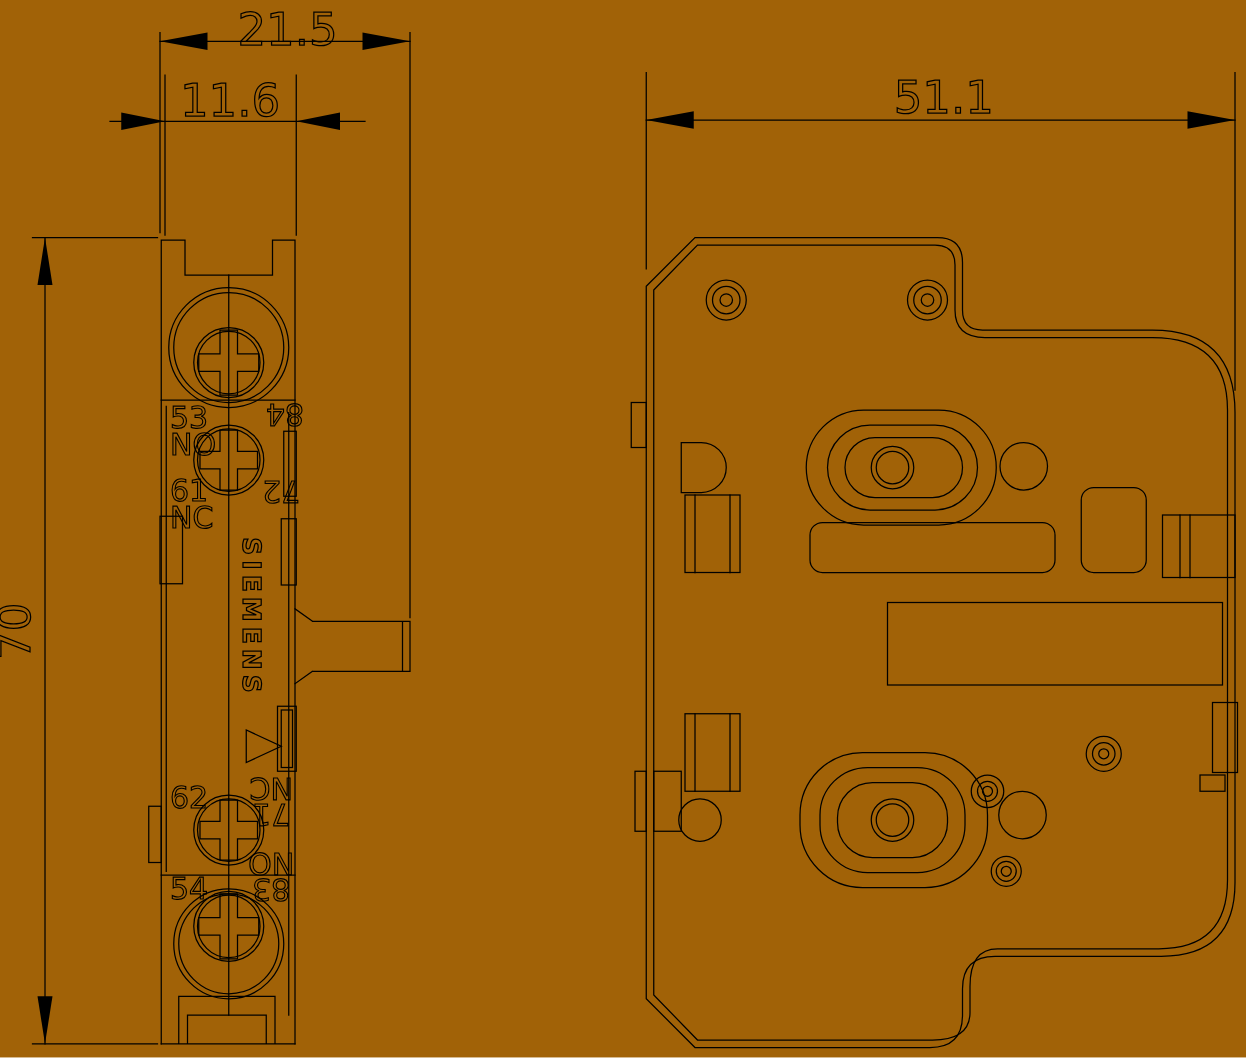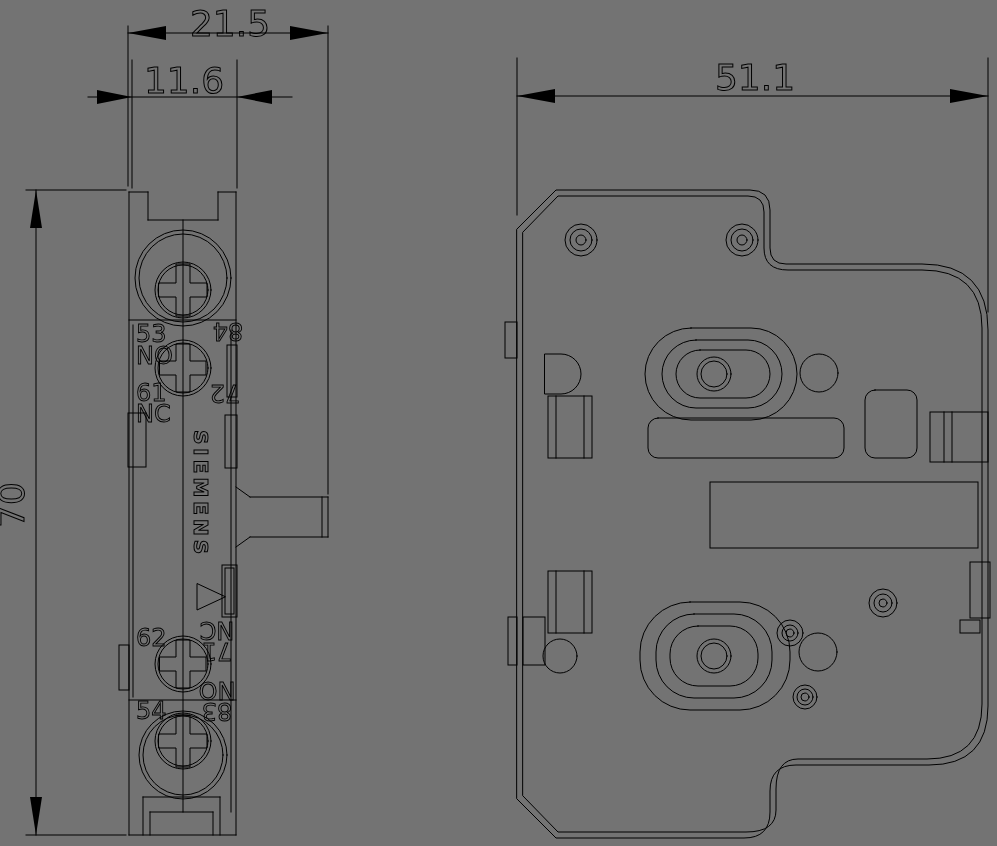--- a/index.html
+++ b/index.html
@@ -1,16 +1,16 @@
 <!DOCTYPE html>
 <html><head>
 <meta charset="utf-8">
 <style>
   html,body{margin:0;padding:0;background:#ffffff;}
-  .canvas{width:997px;height:846px;background:#737373;position:relative;overflow:hidden;}
+  .canvas{width:997px;height:846px;background:#a16207;position:relative;overflow:hidden;}
   svg{display:block;}
   .ln{stroke:#000;stroke-width:1;fill:none;stroke-linecap:square;}
   .arrow{fill:#000;stroke:none;}
   .dim-text{font-family:"DejaVu Sans",sans-serif;font-size:36px;fill:none;stroke:#000;stroke-width:1;letter-spacing:0px;}
   .lbl-text{font-family:"DejaVu Sans",sans-serif;font-size:24px;fill:none;stroke:#000;stroke-width:0.9;}
   .logo-text{font-family:"DejaVu Sans",sans-serif;font-size:20px;font-weight:bold;fill:none;stroke:#000;stroke-width:1;letter-spacing:4px;}
 </style>
 </head>
 <body>
 

